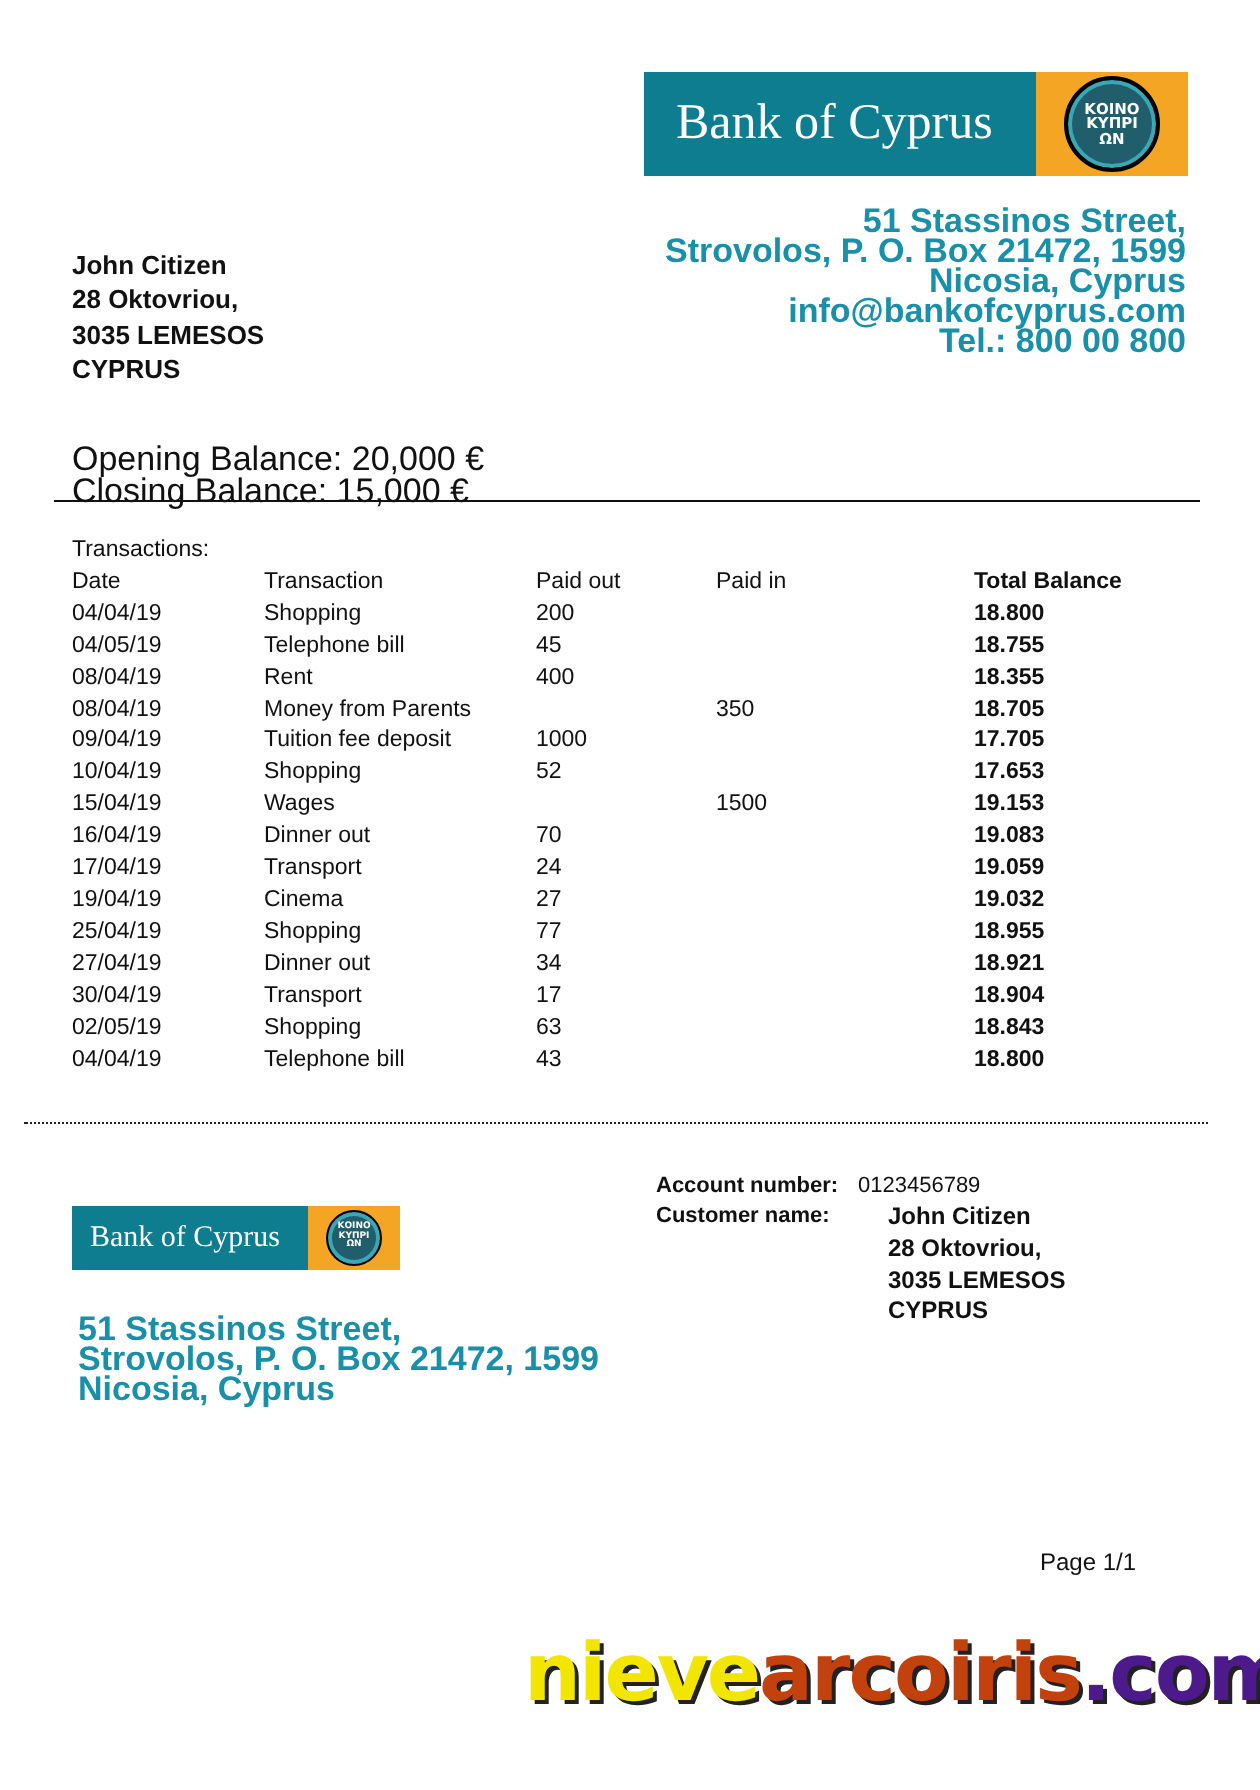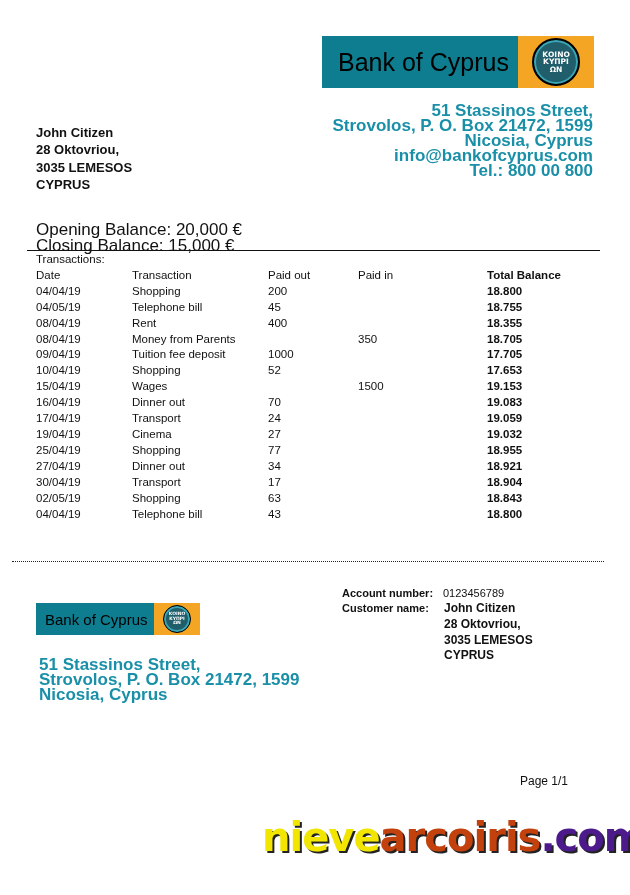--- a/index.html
+++ b/index.html
@@ -2,22 +2,22 @@
 <html><head>
 <meta charset="utf-8">
 <style>
   html, body { margin: 0; padding: 0; background: #ffffff; }
   body { width: 630px; height: 895px; position: relative; overflow: hidden;
          font-family: "Liberation Sans", sans-serif; color: #111; }
   .abs { position: absolute; }
 
   
   .logo { position: absolute; display: flex; overflow: hidden; }
-  .logo .teal { background: #0e7d8f; color: #000000; display: flex; align-items: center;
-                font-family: Liberation Sans, sans-serif; position: relative; }
+  .logo .teal { background: #0e7d8f; color: #ffffff; display: flex; align-items: center;
+                font-family: Liberation Serif, serif; position: relative; }
   .logo .orange { background: #f5a524; position: relative; display:flex; align-items:center; justify-content:center; }
   .seal { border-radius: 50%; background: #1f5e6a; border: 2px solid #000000;
           color: #fff; display: flex; flex-direction: column; align-items: center; justify-content: center;
           font-family: "DejaVu Sans", sans-serif; font-weight: bold; line-height: 1; box-shadow: inset 0 0 0 2px #3aa7b6; }
 
   .logo-top { left: 322px; top: 36px; width: 272px; height: 52px; }
   .logo-top .teal { width: 196px; height: 52px; font-size: 25px; padding-left: 16px; box-sizing: border-box; }
   .logo-top .orange { width: 76px; height: 52px; }
   .logo-top .seal { width: 44px; height: 44px; font-size: 7.5px; }
 
@@ -29,26 +29,26 @@
   .teal-text { color: #1a8fa8; font-weight: bold; font-size: 17px; line-height: 15px; }
   .bank-address { right: 37px; top: 103px; text-align: right; }
   .bank-address-bot { left: 39px; top: 657px; }
 
   .cust-block { left: 36px; top: 124px; font-weight: bold; font-size: 13px; line-height: 17.3px; }
 
   .bal { left: 36px; font-size: 17px; }
   .hr-solid { left: 27px; top: 250px; width: 573px; height: 0; border-top: 1.4px solid #111; }
   .hr-dotted { left: 12px; top: 561px; width: 592px; height: 0; border-top: 1.5px dotted #222; }
 
-  table.tx { position: absolute; left: 36px; top: 252px; border-collapse: collapse; font-size: 11.5px; }
+  table.tx { position: absolute; left: 36px; top: 268px; border-collapse: collapse; font-size: 11.5px; }
   table.tx td, table.tx th { padding: 0; height: 15.9px; line-height: 15.9px; font-weight: normal; text-align: left; white-space: nowrap; }
   .c-date { width: 96px; } .c-tx { width: 136px; } .c-out { width: 90px; } .c-in { width: 129px; } .c-bal { width: 80px; }
   th.c-bal, td.c-bal { font-weight: bold !important; }
 
-  .acct { left: 342px; top: 586px; font-size: 11px; line-height: 15px; }
+  .acct { left: 328px; top: 586px; font-size: 11px; line-height: 15px; }
   .acct .lbl { font-weight: bold; display: inline-block; width: 101px; }
   .cust2 { left: 444px; top: 601px; font-weight: bold; font-size: 12px; line-height: 15.8px; }
 
   .page { left: 520px; top: 774px; font-size: 12px; }
 
   .watermark { left: 262px; top: 814px; font-family: "DejaVu Sans", sans-serif; font-weight: bold;
                font-size: 40px; letter-spacing: -1px; text-shadow: 2px 2px 0 #222; }
   .wm1 { color: #f2e600; } .wm2 { color: #c2410c; } .wm3 { color: #4d1a8c; }
 </style>
 </head>

